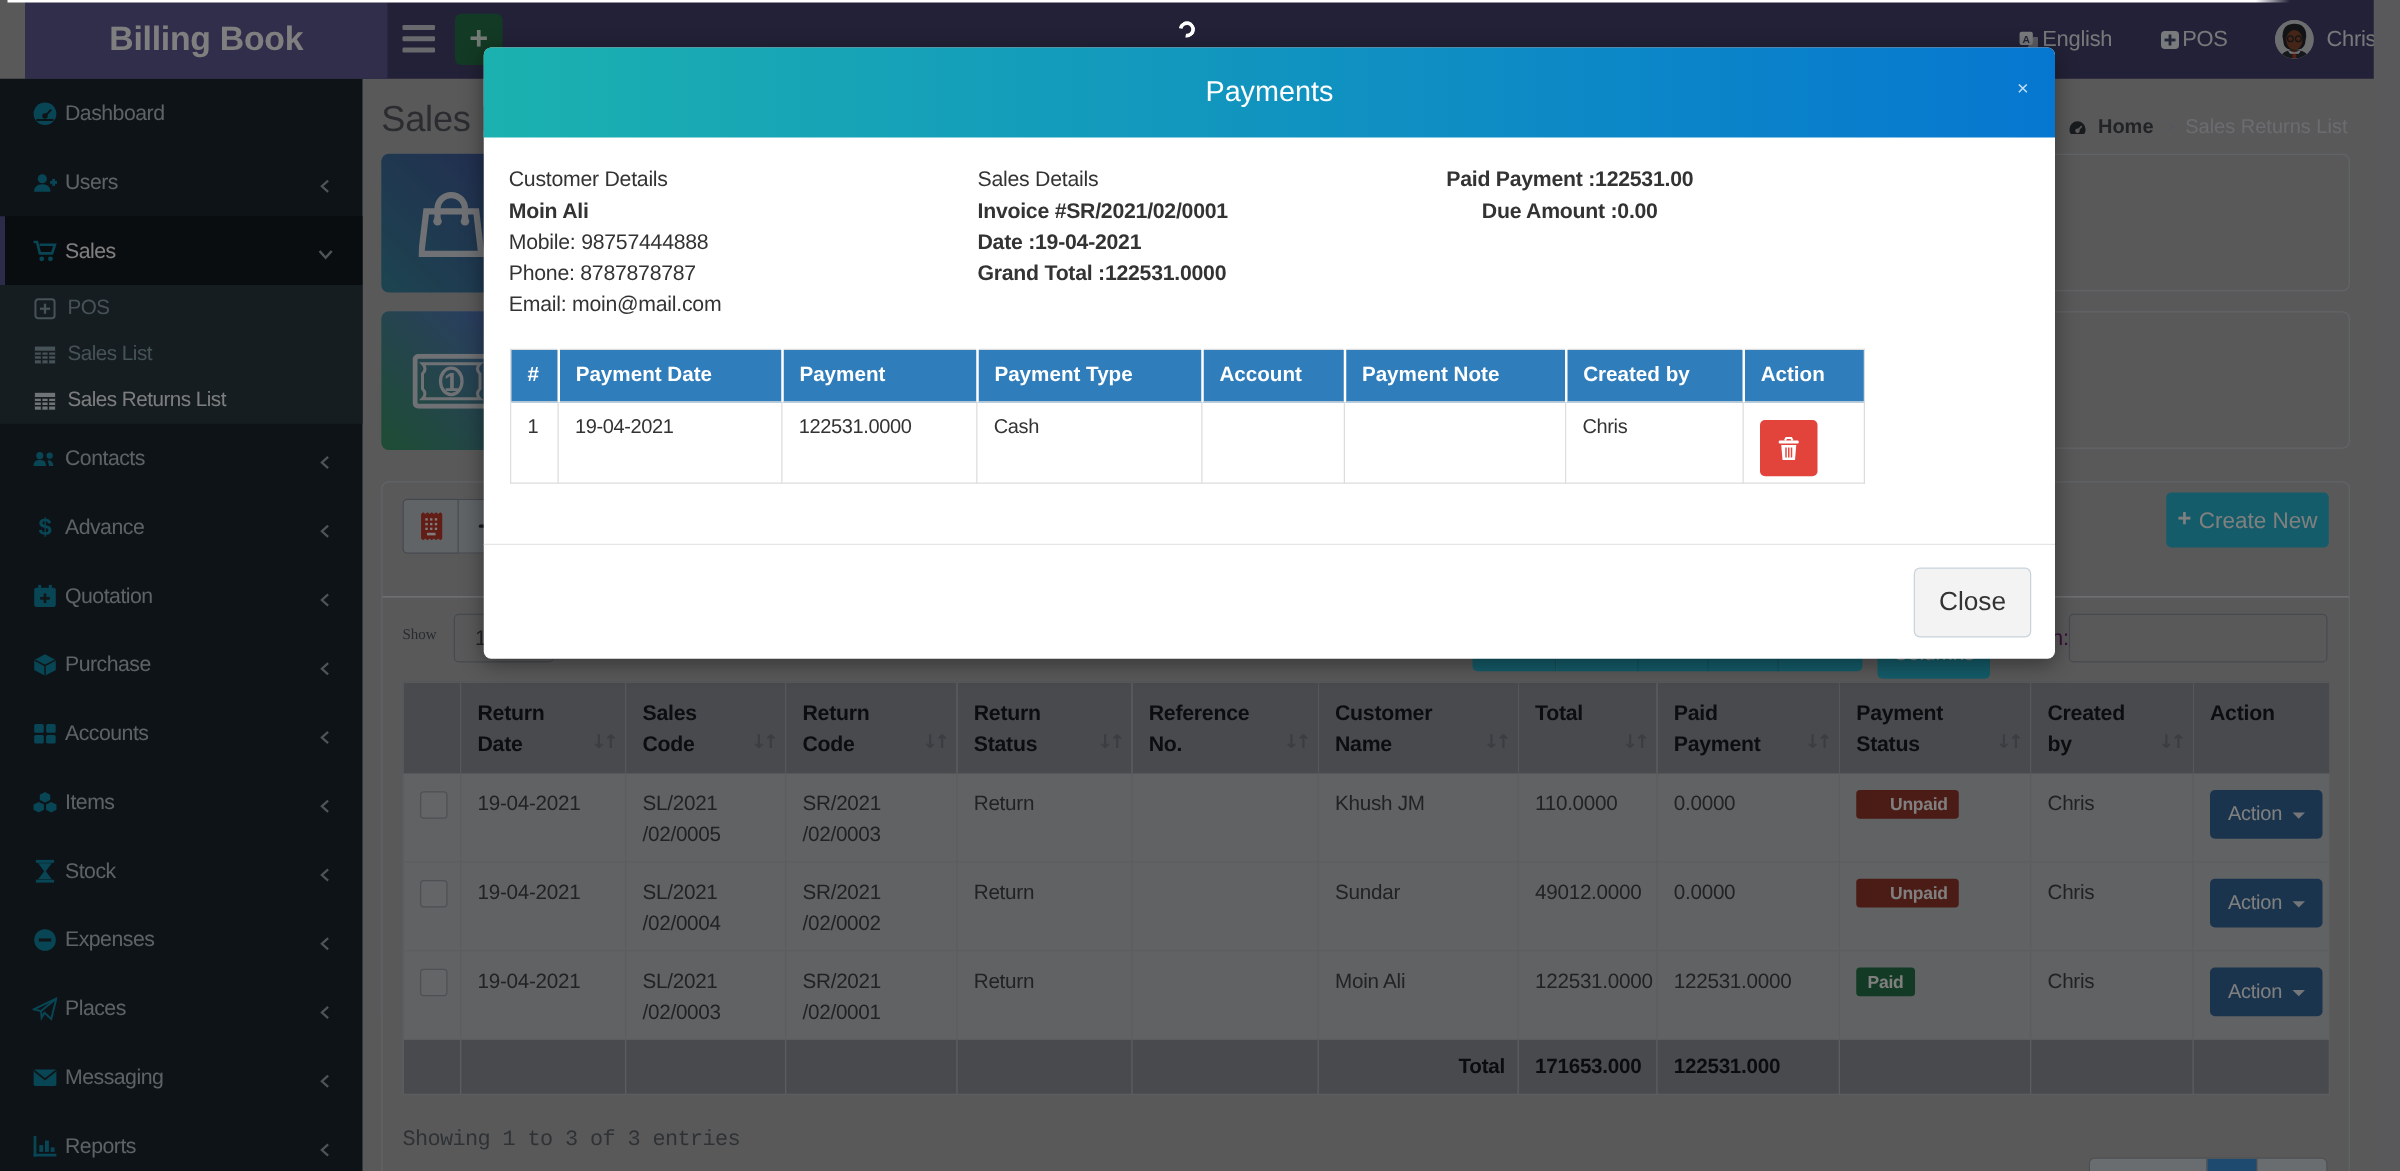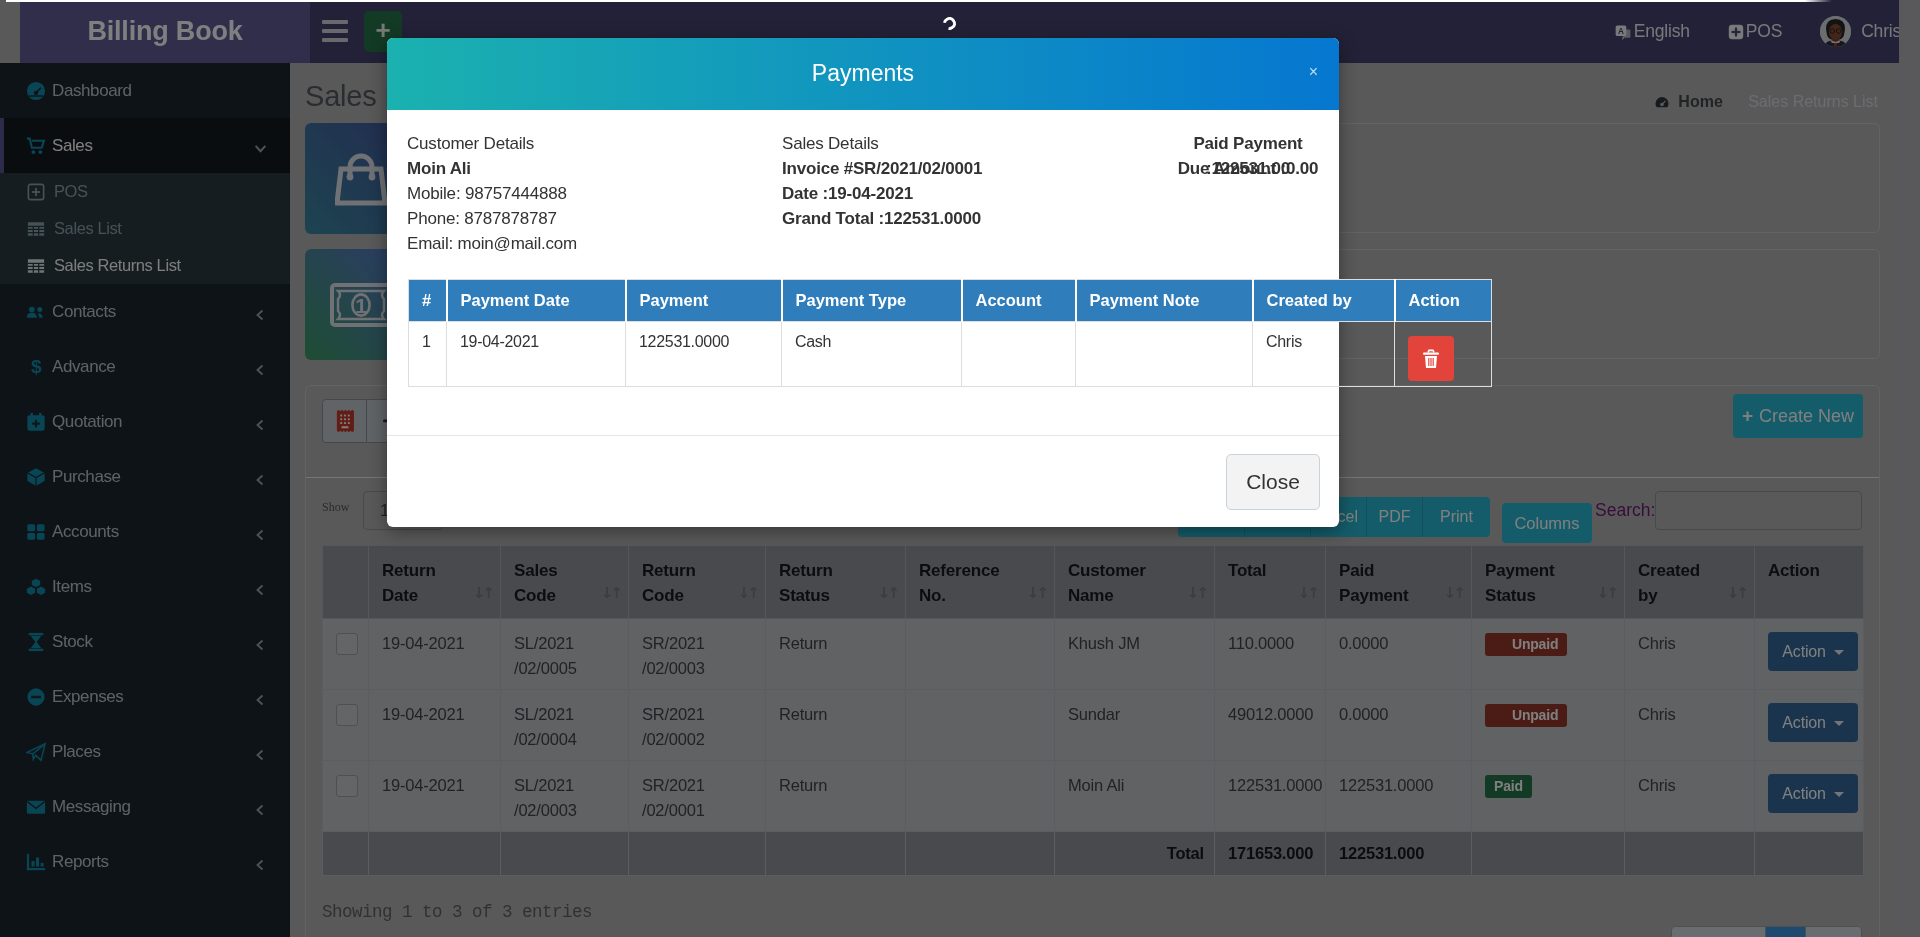--- a/index.html
+++ b/index.html
@@ -97,21 +97,21 @@
   .page-btn { height:60px; display:flex; align-items:flex-start; padding-top:10px; justify-content:center; font-size:17px; color:#5a6065; background:#d4dade; border-right:1px solid #9aa0a6; }
   .page-btn.active { background:#3a94dc; color:#fff; }
 
   
   .backdrop { position:absolute; left:0; top:0; width:1920px; height:937px; background:rgba(0,0,0,0.5); z-index:50; }
 
   
   .scrollstrip { position:absolute; left:1899px; top:0; width:21px; height:937px; background:#59595b; z-index:60; }
 
   
-  .modal { position:absolute; left:387px; top:38px; width:952px; height:489px; z-index:100; border-radius:6px;
+  .modal { position:absolute; left:387px; top:38px; width:1257px; height:489px; z-index:100; border-radius:6px;
            box-shadow:0 4px 18px rgba(0,0,0,0.4); background:#fff; }
   .modal-header { position:relative; height:72px; background:linear-gradient(90deg,#1bb1af 0%, #0677d0 100%); border-radius:6px 6px 0 0; }
   .modal-title { text-align:center; line-height:70px; color:#fff; font-size:23px; }
   .modal-x { position:absolute; right:21px; top:26px; color:rgba(255,255,255,0.75); font-size:16px; line-height:16px; }
   .modal-body { position:relative; height:325px; }
   .m-col { position:absolute; top:21px; font-size:17px; color:#333; line-height:25px; letter-spacing:-0.2px; }
   .m-col div { height:25px; }
   .m-col .b { font-weight:bold; }
   .mc1 { left:20px; } .mc2 { left:395px; } .mc3 { left:770px;text-align:center; }
 
@@ -182,20 +182,36 @@
     <div class="menu-item">
       <span class="mi-icon">
         <svg width="22" height="22" viewBox="0 0 22 22">
             <circle cx="11" cy="11" r="10" fill="currentColor"></circle>
             <path d="M3.5 16.5 h15" stroke="#1c262e" stroke-width="1.6"></path>
             <circle cx="11" cy="13" r="2.4" fill="#1c262e"></circle>
             <path d="M11.8 12.2 l4.6 -4.8" stroke="#1c262e" stroke-width="1.8"></path>
           </svg>
       </span>
       <span class="mi-label">Dashboard</span>
+    </div>
+    <div class="menu-item">
+      <span class="mi-icon">
+        <svg width="23" height="22" viewBox="0 0 23 22">
+            <circle cx="9" cy="7.5" r="4.2" fill="currentColor"></circle>
+            <path d="M1.5 19.5 q0 -7 7.5 -7 q7.5 0 7.5 7 z" fill="currentColor"></path>
+            <rect x="16.2" y="9.6" width="6.4" height="2.6" fill="currentColor"></rect>
+            <rect x="18.1" y="7.7" width="2.6" height="6.4" fill="currentColor"></rect>
+          </svg>
+      </span>
+      <span class="mi-label">Users</span>
+      <span class="mi-chev">
+        <svg width="12" height="12" viewBox="0 0 12 12">
+            <path d="M8.5 1.5 L3.5 6 L8.5 10.5" fill="none" stroke="currentColor" stroke-width="1.8"></path>
+          </svg>
+      </span>
     </div>
     <div class="menu-item active">
       <span class="mi-icon">
         <svg width="23" height="22" viewBox="0 0 23 22">
             <path d="M1 2.5 h3.2 l2.6 10.5 h11.2 l2.6 -8 h-14" fill="none" stroke="currentColor" stroke-width="2.4"></path>
             <circle cx="8.5" cy="18" r="2.2" fill="currentColor"></circle>
             <circle cx="16.5" cy="18" r="2.2" fill="currentColor"></circle>
           </svg>
       </span>
       <span class="mi-label">Sales</span>

